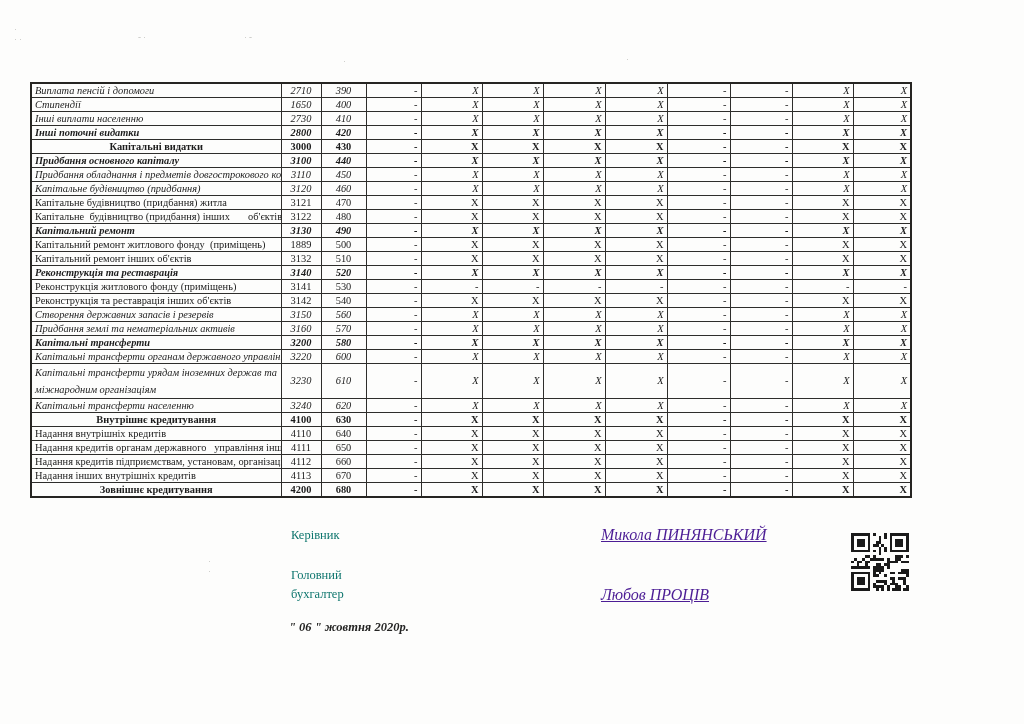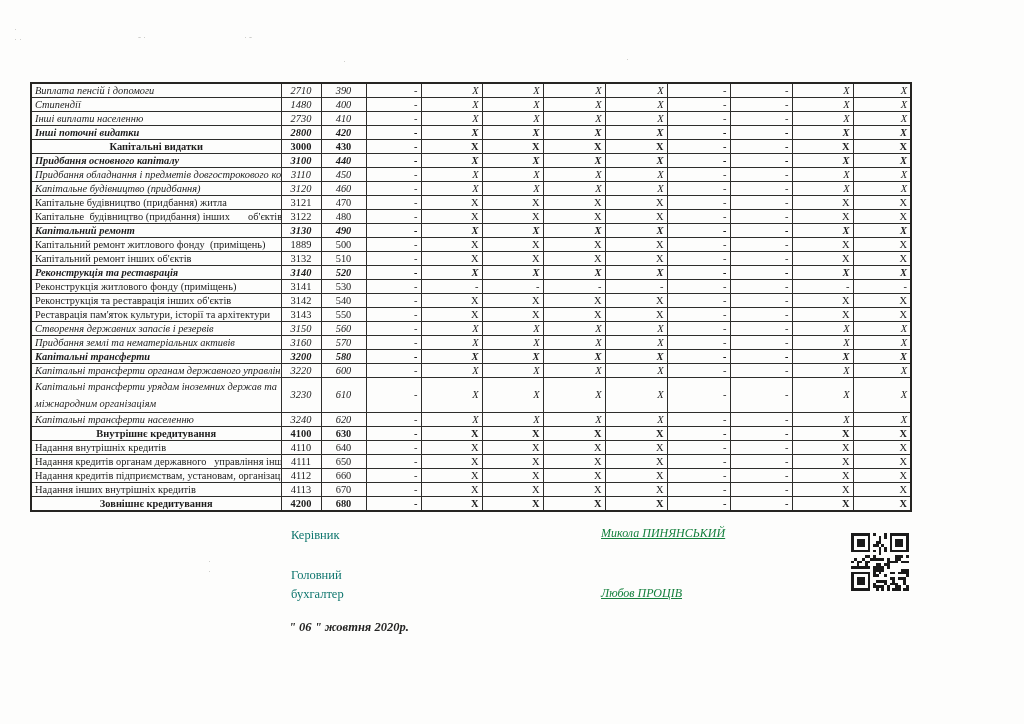--- a/index.html
+++ b/index.html
@@ -38,22 +38,22 @@
   td.c-val{text-align:right;padding-right:4px;}
   tr.italic{font-style:italic;}
   tr.bold-italic{font-style:italic;font-weight:bold;}
   tr.bold-center{font-weight:bold;}
   tr.bold-center td.c-label{text-align:center;font-style:normal;}
   tr.tall td{height:27px;}
 
   
   .sig-label{position:absolute;font-size:12.5px;color:#0f766e;}
   .sig-name{
-    position:absolute;font-size:12px;font-style:italic;
-    text-decoration:underline;color:#15803d;
+    position:absolute;font-size:16px;font-style:italic;
+    text-decoration:underline;color:#4c1d95;
   }
   .date-line{position:absolute;font-size:12.5px;font-style:italic;font-weight:bold;color:#242423;}
 
   
   .qr{position:absolute;left:851px;top:533px;width:58px;height:58px;}
 </style>
 </head>
 <body>
 
 <div class="page">
@@ -90,21 +90,21 @@
           <td class="c-val">X</td>
           <td class="c-val">X</td>
           <td class="c-val">X</td>
           <td class="c-val">-</td>
           <td class="c-val">-</td>
           <td class="c-val">X</td>
           <td class="c-val">X</td>
         </tr>
         <tr class="row italic">
           <td class="c-label">Стипендії</td>
-          <td class="c-code">1480</td>
+          <td class="c-code">1650</td>
           <td class="c-code">400</td>
           <td class="c-val">-</td>
           <td class="c-val">X</td>
           <td class="c-val">X</td>
           <td class="c-val">X</td>
           <td class="c-val">X</td>
           <td class="c-val">-</td>
           <td class="c-val">-</td>
           <td class="c-val">X</td>
           <td class="c-val">X</td>
@@ -288,34 +288,20 @@
           <td class="c-val">-</td>
           <td class="c-val">-</td>
           <td class="c-val">-</td>
           <td class="c-val">-</td>
           <td class="c-val">-</td>
         </tr>
         <tr class="row plain">
           <td class="c-label">Реконструкція та реставрація інших об'єктів</td>
           <td class="c-code">3142</td>
           <td class="c-code">540</td>
-          <td class="c-val">-</td>
-          <td class="c-val">X</td>
-          <td class="c-val">X</td>
-          <td class="c-val">X</td>
-          <td class="c-val">X</td>
-          <td class="c-val">-</td>
-          <td class="c-val">-</td>
-          <td class="c-val">X</td>
-          <td class="c-val">X</td>
-        </tr>
-        <tr class="row plain">
-          <td class="c-label">Реставрація пам'яток культури, історії та архітектури</td>
-          <td class="c-code">3143</td>
-          <td class="c-code">550</td>
           <td class="c-val">-</td>
           <td class="c-val">X</td>
           <td class="c-val">X</td>
           <td class="c-val">X</td>
           <td class="c-val">X</td>
           <td class="c-val">-</td>
           <td class="c-val">-</td>
           <td class="c-val">X</td>
           <td class="c-val">X</td>
         </tr>

